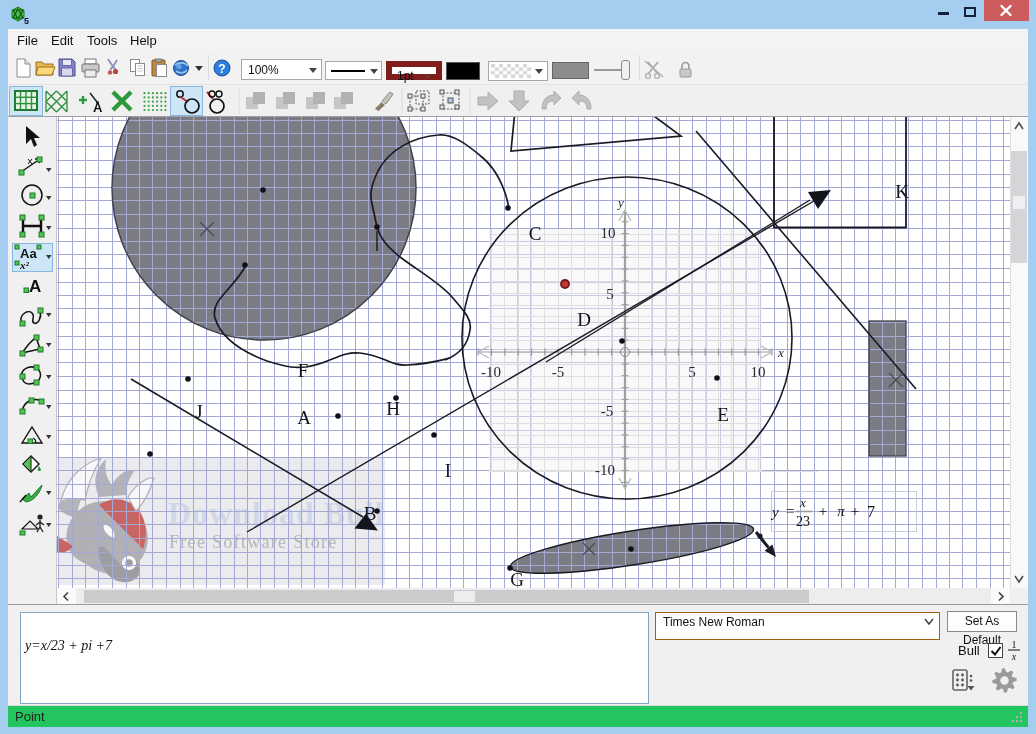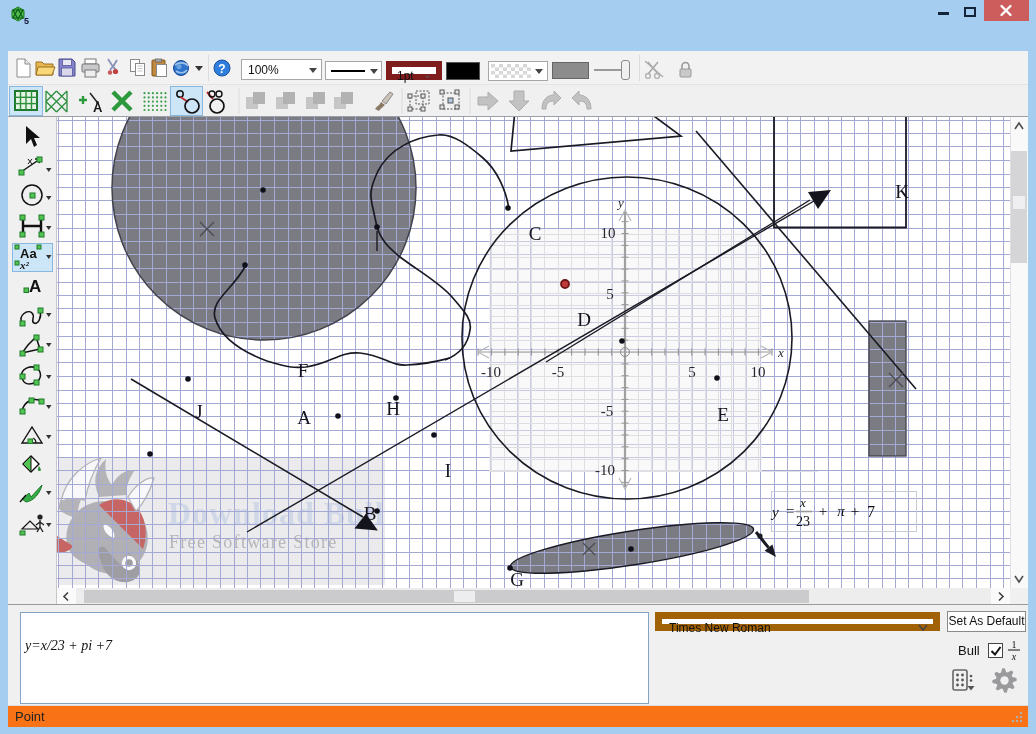--- a/index.html
+++ b/index.html
@@ -14,20 +14,26 @@
  <path d="M8,3 L13,12 L3,12 Z M8,13 L3,4 L13,4 Z" fill="none" stroke="#0e5c14" stroke-width="1.2"></path>
  <text x="14" y="18" font-size="9" font-weight="bold" fill="#12123a" font-family="Liberation Sans,sans-serif">5</text>
 </svg>
 <div class="abs" style="left:938px;top:12px;width:11px;height:3px;background:#13233a;"></div>
 <div class="abs" style="left:964px;top:7px;width:12px;height:10px;border:2px solid #13233a;"></div>
 <div class="abs" style="left:984px;top:0;width:45px;height:21px;background:#cd5c5c;"></div>
 <svg class="abs" style="left:984px;top:0;" width="45" height="21" viewBox="0 0 45 21">
  <path d="M17.5,6 L26.5,15 M26.5,6 L17.5,15" stroke="#ffffff" stroke-width="2.4" stroke-linecap="round"></path>
 </svg>
 
+<div class="abs" style="left:8px;top:29px;width:1020px;height:22px;background:#f3f3f3;">
+ <span class="abs" style="left:9px;top:4px;font-size:13px;color:#111;">File</span>
+ <span class="abs" style="left:43px;top:4px;font-size:13px;color:#111;">Edit</span>
+ <span class="abs" style="left:79px;top:4px;font-size:13px;color:#111;">Tools</span>
+ <span class="abs" style="left:122px;top:4px;font-size:13px;color:#111;">Help</span>
+</div>
 <svg class="abs" style="left:8px;top:51px;" width="1020" height="34" viewBox="0 0 1020 34">
       <rect x="0" y="0" width="1020" height="34" fill="#f2f2f2"></rect>
       <line x1="0" y1="33.5" x2="1020" y2="33.5" stroke="#e3e3e3"></line>
       <g transform="translate(8,8)">
         <path d="M1,0 H9 L14,5 V18 H1 Z" fill="#fff" stroke="#8a8a8a"></path>
         <path d="M9,0 L9,5 L14,5" fill="#e8e8e8" stroke="#8a8a8a"></path>
       </g>
       <g transform="translate(28,9)">
         <path d="M0,2 L6,2 L8,4 L17,4 L17,15 L0,15 Z" fill="#e8b84e" stroke="#9a7020"></path>
         <path d="M2,7 L19,7 L16,15 L0,15 Z" fill="#f8d878" stroke="#9a7020"></path>
@@ -658,27 +664,27 @@
  <rect x="934" y="0" width="19" height="16" fill="#fafafa"></rect>
  <rect x="27" y="2" width="725" height="13" fill="#cbcbce"></rect>
  <rect x="397" y="3" width="21" height="11" fill="#ededef"></rect>
  <path d="M11,4.5 L7,8.5 L11,12.5" fill="none" stroke="#404040" stroke-width="1.6"></path>
  <path d="M942,4.5 L946,8.5 L942,12.5" fill="none" stroke="#404040" stroke-width="1.6"></path>
 </svg>
 
 <div class="abs" style="left:8px;top:605px;width:1020px;height:100px;background:#f0f0f0;"></div>
 <div class="abs" style="left:20px;top:612px;width:629px;height:92px;background:#fff;border:1px solid #82a3c3;"></div>
 <span class="abs" style="left:25px;top:638px;font-size:14px;color:#111;font-family:'Liberation Serif',serif;font-style:italic;">y=x/23 + pi +7</span>
-<div class="abs" style="left:655px;top:612px;width:285px;height:19px;background:#fff;border:7px solid #a16207;">
+<div class="abs" style="left:655px;top:612px;width:285px;height:28px;background:#fff;border:1px solid #a16207;">
  <span class="abs" style="left:7px;top:2px;font-size:12px;color:#111;">Times New Roman</span>
  <svg class="abs" style="right:5px;top:5px;" width="10" height="8">
         <path d="M1,1 L5,6 L9,1" fill="none" stroke="#444" stroke-width="1.5"></path>
       </svg>
 </div>
-<div class="abs" style="left:947px;top:611px;width:79px;height:21px;background:#fdfdfd;border:1px solid #8a8a8a;text-align:center;font-size:12px;color:#111;line-height:19px;">Set As Default</div>
+<div class="abs" style="left:947px;top:611px;width:70px;height:21px;background:#fdfdfd;border:1px solid #8a8a8a;text-align:center;font-size:12px;color:#111;line-height:19px;">Set As Default</div>
 <span class="abs" style="left:958px;top:643px;font-size:13px;color:#111;">Bull</span>
 <div class="abs" style="left:988px;top:643px;width:15px;height:15px;background:#fff;border:1.5px solid #444;"></div>
 <svg class="abs" style="left:989px;top:644px;" width="14" height="14">
       <path d="M2.5,7 L6,10.5 L11.5,3" fill="none" stroke="#111" stroke-width="2"></path>
     </svg>
 <svg class="abs" style="left:1005px;top:639px;" width="18" height="24" viewBox="0 0 18 24">
  <text x="9" y="9" text-anchor="middle" font-size="10" fill="#111" font-family="Liberation Serif,serif">1</text>
  <line x1="3" y1="11" x2="15" y2="11" stroke="#111" stroke-width="1"></line>
  <text x="9" y="21" text-anchor="middle" font-size="10" font-style="italic" fill="#111" font-family="Liberation Serif,serif">x</text>
 </svg>
@@ -694,21 +700,21 @@
   <circle cx="20" cy="8" r="1.3"></circle>
         <circle cx="20" cy="12.5" r="1.3"></circle>
  </g>
  <path d="M16.5,18 h7 l-3.5,4.5 z" fill="#555"></path>
 </svg>
 <svg class="abs" style="left:991px;top:667px;" width="27" height="27" viewBox="0 0 27 27">
 <path d="M25.5,11.1 L25.7,13.7 L21.9,15.2 L21.5,16.6 L23.6,20.3 L22.0,22.3 L18.3,20.7 L16.9,21.4 L15.9,25.5 L13.3,25.7 L11.8,21.9 L10.4,21.5 L6.7,23.6 L4.7,22.0 L6.3,18.3 L5.6,16.9 L1.5,15.9 L1.3,13.3 L5.1,11.8 L5.5,10.4 L3.4,6.7 L5.0,4.7 L8.7,6.3 L10.1,5.6 L11.1,1.5 L13.7,1.3 L15.2,5.1 L16.6,5.5 L20.3,3.4 L22.3,5.0 L20.7,8.7 L21.4,10.1 Z" fill="#9a9a9c"></path>
       <circle cx="13.5" cy="13.5" r="4.2" fill="#f0f0f0"></circle>
     </svg>
 
-<div class="abs" style="left:8px;top:705px;width:1020px;height:22px;background:#f97316;border-top:1px solid #ddd;">
+<div class="abs" style="left:8px;top:705px;width:1020px;height:22px;background:#22c55e;border-top:1px solid #ddd;">
  <span class="abs" style="left:7px;top:3px;font-size:13px;color:#222;">Point</span>
  <svg class="abs" style="right:4px;top:4px;" width="14" height="14">
   <g fill="#b0b0b0">
           <circle cx="11" cy="3" r="1.2"></circle>
           <circle cx="11" cy="7" r="1.2"></circle>
           <circle cx="11" cy="11" r="1.2"></circle>
           <circle cx="7" cy="7" r="1.2"></circle>
           <circle cx="7" cy="11" r="1.2"></circle>
           <circle cx="3" cy="11" r="1.2"></circle>
         </g>

